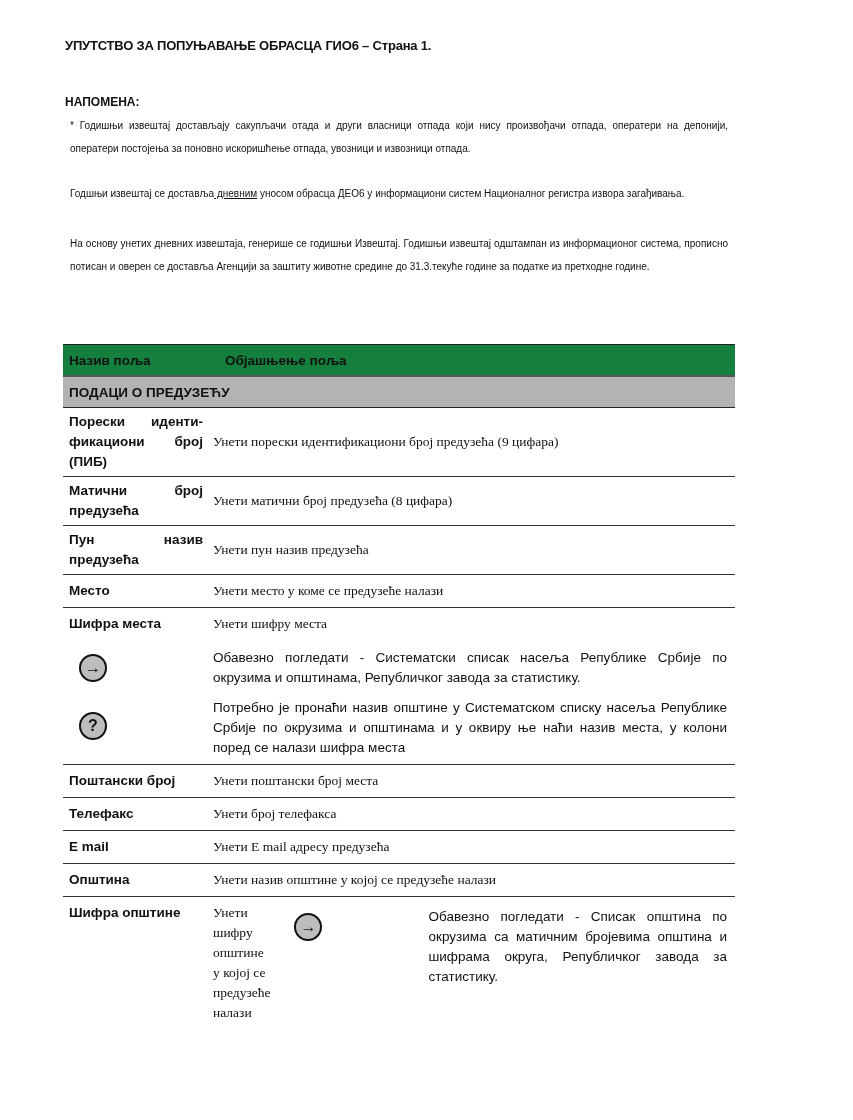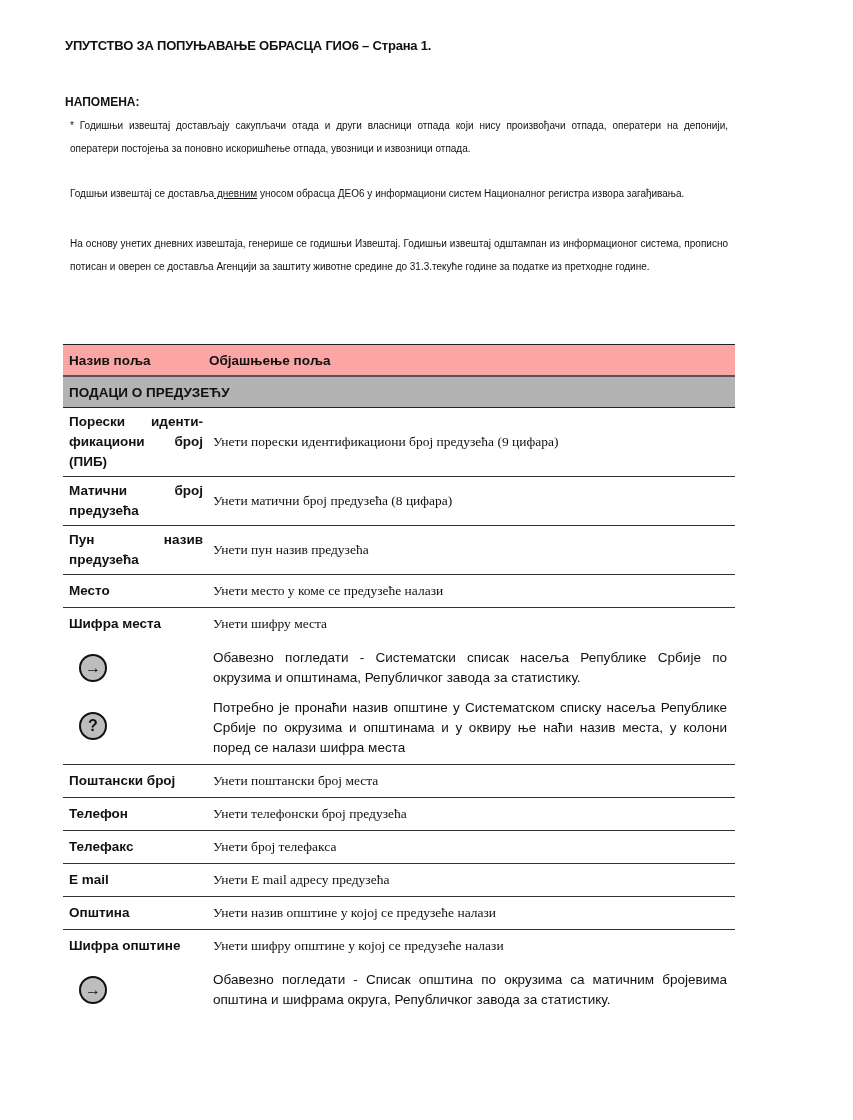--- a/index.html
+++ b/index.html
@@ -22,23 +22,24 @@
   .p1 { top: 114px; }
   .p2 { top: 182px; }
   .p3 { top: 232px; }
   .u { text-decoration: underline; }
 
   .table {
     position: absolute; left: 63px; top: 344px; width: 672px;
     border-top: 1.5px solid #222;
   }
   .hdr {
-    background: #fca5a5; height: 30px; display: flex; align-items: center;
+    background: #15803d; height: 30px; display: flex; align-items: center;
     font-weight: bold; font-size: 13.5px;
     border-bottom: 2px solid #555;
+    gap: 16px;
   }
   .hdr .c1 { width: 140px; padding-left: 6px; }
   .section {
     background: #b3b3b3; height: 30px; display: flex; align-items: center;
     padding-left: 6px; font-weight: bold; font-size: 13.5px;
     border-bottom: 1.5px solid #222;
   }
   .row {
     display: flex; border-bottom: 1.3px solid #333;
     font-size: 13.5px; line-height: 20px;
@@ -117,37 +118,33 @@
         </div>
       <div class="tx">Потребно је пронаћи назив општине у Систематском списку насеља Републике Србије по окрузима и општинама и у оквиру ње наћи назив места, у колони поред се налази шифра места</div>
     </div>
   </div>
 
   <div class="row short">
     <div class="c1">Поштански број</div>
     <div class="c2">Унети поштански број места</div>
   </div>
   <div class="row short">
-    <div class="c1">Телефон</div>
-    <div class="c2">Унети телефонски број предузећа</div>
-  </div>
-  <div class="row short">
     <div class="c1">Телефакс</div>
     <div class="c2">Унети број телефакса</div>
   </div>
   <div class="row short">
     <div class="c1">E mail</div>
     <div class="c2">Унети E mail адресу предузећа</div>
   </div>
   <div class="row short">
     <div class="c1">Општина</div>
     <div class="c2">Унети назив општине у којој се предузеће налази</div>
   </div>
 
-  <div class="row noborder" style="flex-direction:column;">
+  <div class="row noborder" style="flex-direction:row;">
     <div style="display:flex;">
       <div class="c1" style="padding-top:6px;">Шифра општине</div>
       <div class="c2" style="padding-top:6px;">Унети шифру општине у којој се предузеће налази</div>
     </div>
     <div class="sub">
       <div class="ic">
           <div class="circle">→</div>
         </div>
       <div class="tx">Обавезно погледати - Списак општина по окрузима са матичним бројевима општина и шифрама округа, Републичког завода за статистику.</div>
     </div>

